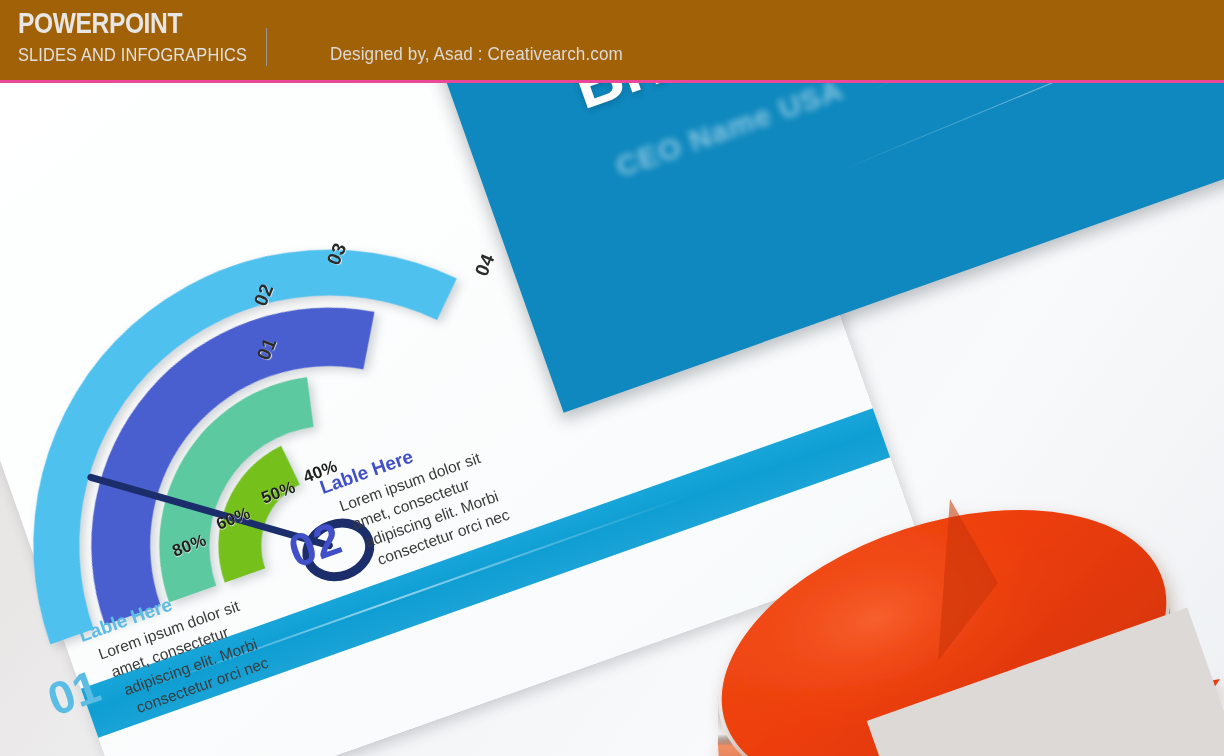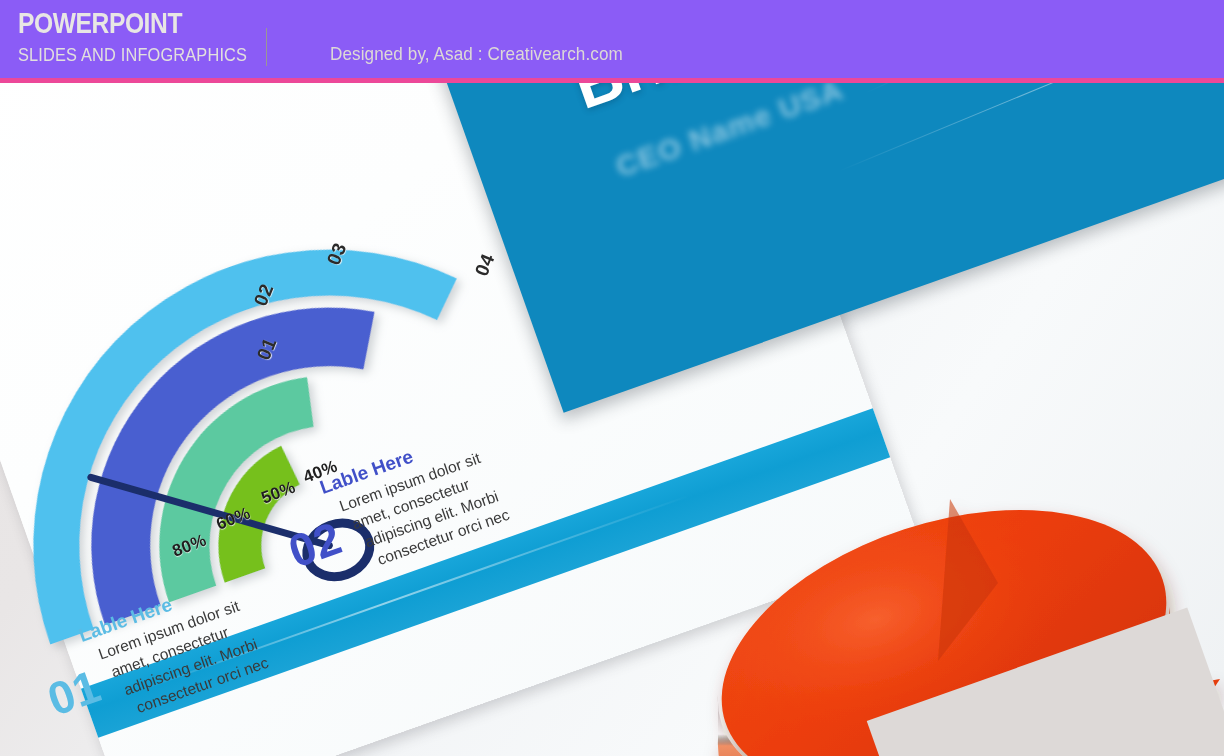--- a/index.html
+++ b/index.html
@@ -5,22 +5,22 @@
 <style>
   * { margin:0; padding:0; box-sizing:border-box; }
   html,body { width:1224px; height:756px; overflow:hidden; background:#ffffff;
               font-family:"Liberation Sans", sans-serif; }
 
   #stage { position:relative; width:1224px; height:756px; overflow:hidden; }
 
   
   .header {
     position:absolute; left:0; top:0; width:1224px; height:83px;
-    background:#8b5cf6; z-index:100;
-    border-bottom:5px solid #ec4899;
+    background:#a16207; z-index:100;
+    border-bottom:3px solid #ec4899;
   }
   .hdr-title {
     position:absolute; left:18px; top:6px;
     font-size:30px; font-weight:bold; color:#e8e6e4;
     letter-spacing:-0.5px; font-stretch:condensed;
     transform:scaleX(0.82); transform-origin:left top;
   }
   .hdr-sub {
     position:absolute; left:18px; top:44px;
     font-size:19px; color:#e2e0de; letter-spacing:0.2px;

